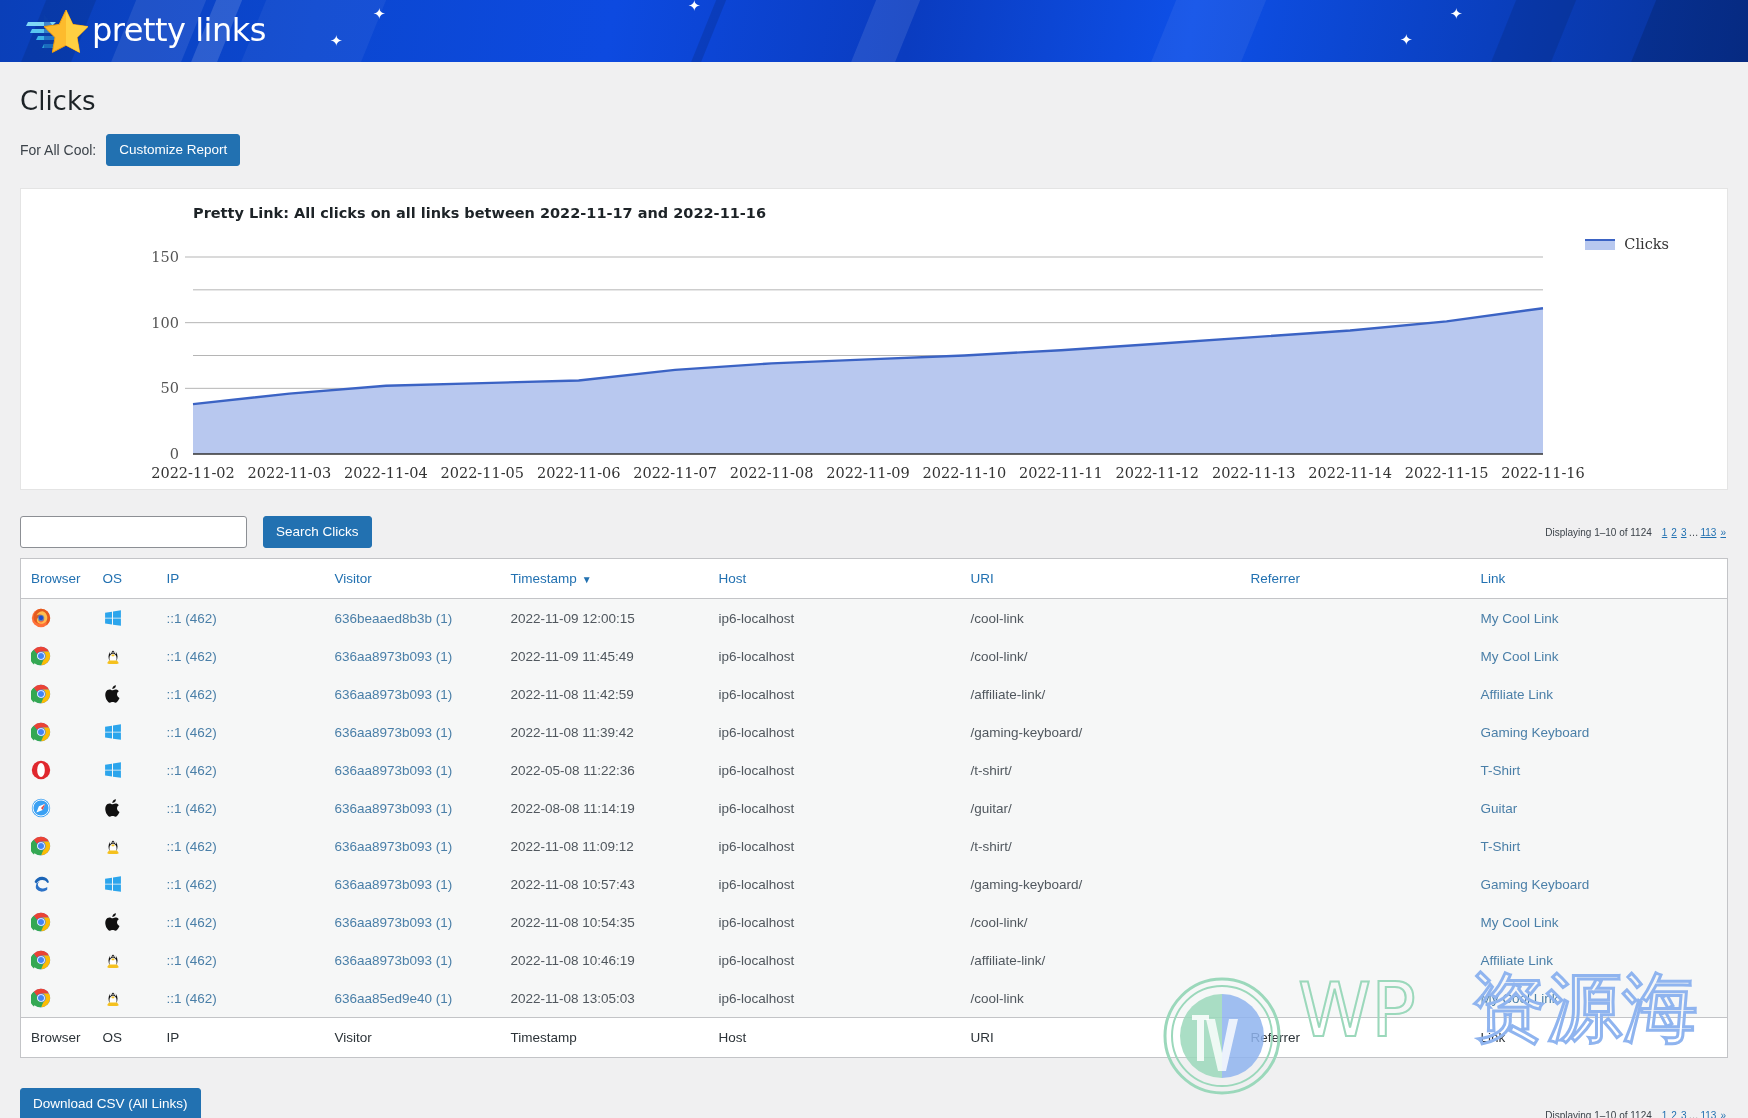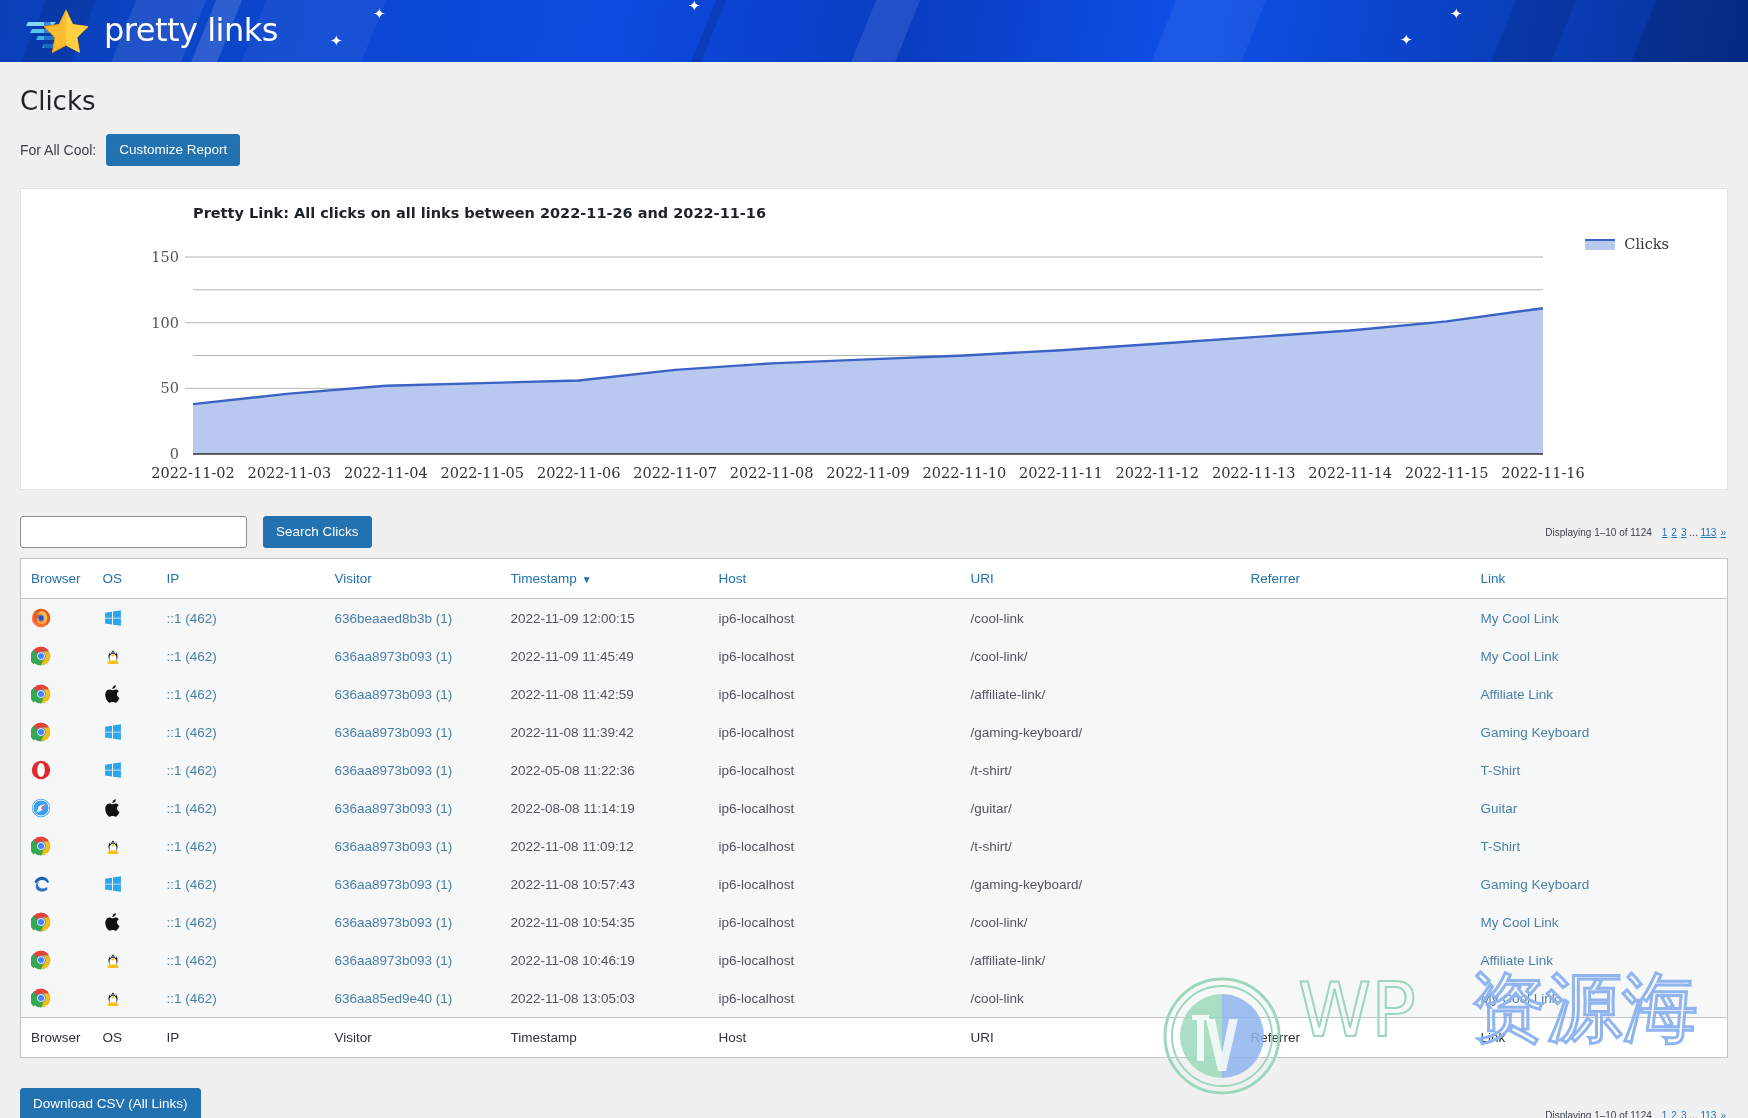--- a/index.html
+++ b/index.html
@@ -28,21 +28,21 @@
   .b4{ left:700px; width:10px;  background:rgba(0,0,0,.12);}
   .b5{ left:860px; width:44px; background:rgba(255,255,255,.10);}
   .b6{ left:1160px; width:90px; background:rgba(255,255,255,.06);}
   .b7{ left:1500px; width:60px; background:rgba(0,0,0,.10);}
   .b8{ left:1640px; width:120px; background:rgba(0,0,0,.14);}
   .b9{ left:30px; width:50px; background:rgba(0,0,0,.10);}
   .sparkle{ position:absolute; color:#fff; font-size:15px; line-height:1; pointer-events:none;}
 
   #pl-logo{
     position:absolute; left:26px; top:6px;
-    display:flex; align-items:center; gap:14px; z-index:5;
+    display:flex; align-items:center; gap:2px; z-index:5;
   }
   #pl-logo .mark{ position:relative; width:64px; height:48px; }
   #pl-logo .wordmark{
     color:#fff; font-size:32px; font-weight:400; letter-spacing:-.5px;
     font-family:"DejaVu Sans", sans-serif;
   }
 
   
   #wrap{ padding:0 20px; }
   h1#page-title{
@@ -183,21 +183,21 @@
 <div id="wrap">
 
   <h1 id="page-title">Clicks</h1>
 
   <div id="forall-row">
     <span id="forall-label">For All Cool:</span>
     <button class="btn-blue">Customize Report</button>
   </div>
 
   <div id="chart-card">
-    <div id="chart-title">Pretty Link: All clicks on all links between 2022-11-26 and 2022-11-16</div>
+    <div id="chart-title">Pretty Link: All clicks on all links between 2022-11-17 and 2022-11-16</div>
 
     <svg id="plot-svg" width="1706" height="302">
       <g id="gridlines">
           <line x1="172" x2="1522" y1="232.16666666666669" y2="232.16666666666669" stroke="#b5b5b5" stroke-width="1"></line>
           <line x1="172" x2="1522" y1="199.33333333333334" y2="199.33333333333334" stroke="#b5b5b5" stroke-width="1"></line>
           <line x1="172" x2="1522" y1="166.5" y2="166.5" stroke="#b5b5b5" stroke-width="1"></line>
           <line x1="172" x2="1522" y1="133.66666666666669" y2="133.66666666666669" stroke="#b5b5b5" stroke-width="1"></line>
           <line x1="172" x2="1522" y1="100.83333333333331" y2="100.83333333333331" stroke="#b5b5b5" stroke-width="1"></line>
           <line x1="172" x2="1522" y1="68" y2="68" stroke="#b5b5b5" stroke-width="1"></line>
         </g>

